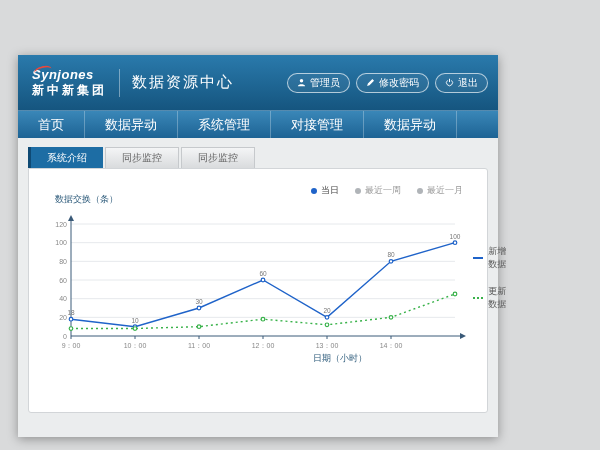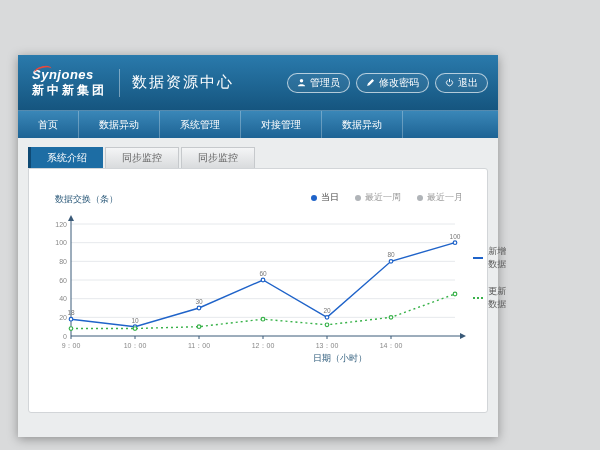--- a/index.html
+++ b/index.html
@@ -33,21 +33,21 @@
     border:1px solid rgba(255,255,255,.65);border-radius:10px;
     padding:2px 9px;background:rgba(255,255,255,.06);cursor:pointer;white-space:nowrap;
   }
   .hbtn svg{display:block;}
   
   .nav{
     height:27px;background:linear-gradient(180deg,#3a87b8,#1d6394);
     display:flex;align-items:stretch;border-top:1px solid rgba(255,255,255,.25);
   }
   .nav-item{
-    color:#fff;font-size:10px;display:flex;align-items:center;
+    color:#fff;font-size:13px;display:flex;align-items:center;
     padding:4px 20px;border-right:1px solid rgba(255,255,255,.28);cursor:pointer;
   }
   
   .content{padding:9px 10px 0 10px;}
   .tabstrip{display:flex;gap:2px;}
   .tab{
     height:21px;display:flex;align-items:center;padding:0 16px;
     font-size:10px;cursor:pointer;box-sizing:border-box;
   }
   .tab.active{
@@ -56,21 +56,21 @@
   .tab.inactive{
     background:linear-gradient(180deg,#f4f5f6,#d9dbdd);color:#666;
     border:1px solid #c6c9cc;border-bottom:none;
   }
   .panel{
     background:#fff;border:1px solid #d2d5d8;border-radius:0 3px 3px 3px;
     height:245px;position:relative;padding:8px 12px;box-sizing:border-box;
   }
   
   .period-legend{
-    position:absolute;top:22px;right:24px;display:flex;gap:16px;align-items:center;
+    position:absolute;top:15px;right:24px;display:flex;gap:16px;align-items:center;
   }
   .pl-item{display:flex;align-items:center;gap:4px;font-size:9px;cursor:pointer;}
   .pl-dot{width:6px;height:6px;border-radius:50%;}
   .pl-item.sel{color:#444;}
   .pl-item.unsel{color:#999;}
   
   .ylabel{color:#2c5a7a;font-size:9px;margin:16px 0 2px 14px;}
   .chart-row{display:flex;align-items:center;}
   #chart-svg{width:430px;height:150px;flex:0 0 auto;}
   .series-legend{display:flex;flex-direction:column;gap:14px;margin-left:2px;margin-top:-10px;}

